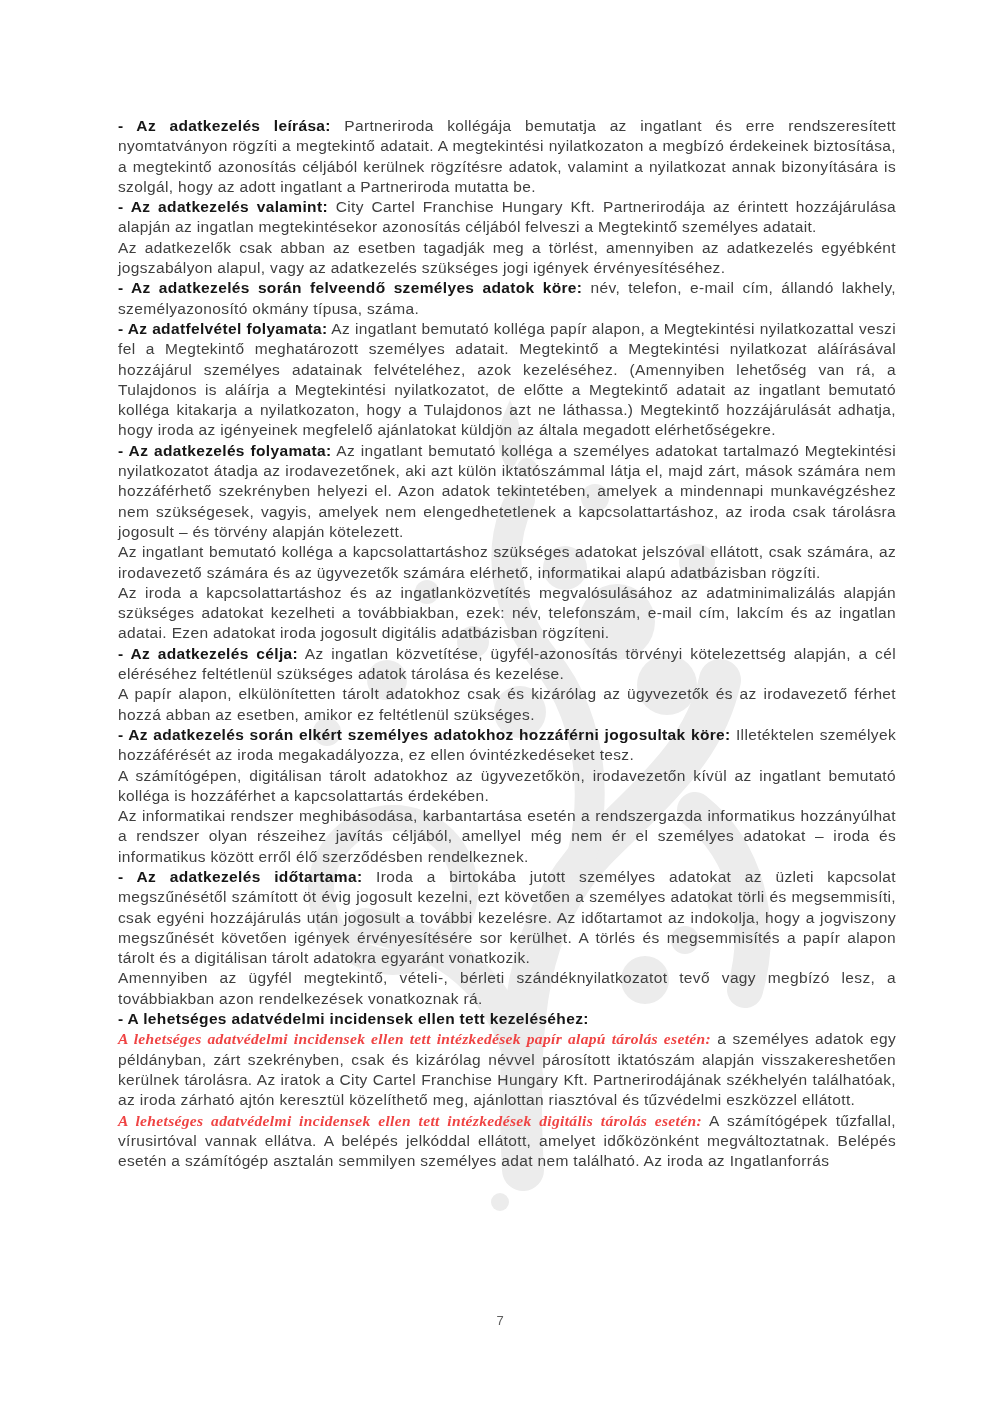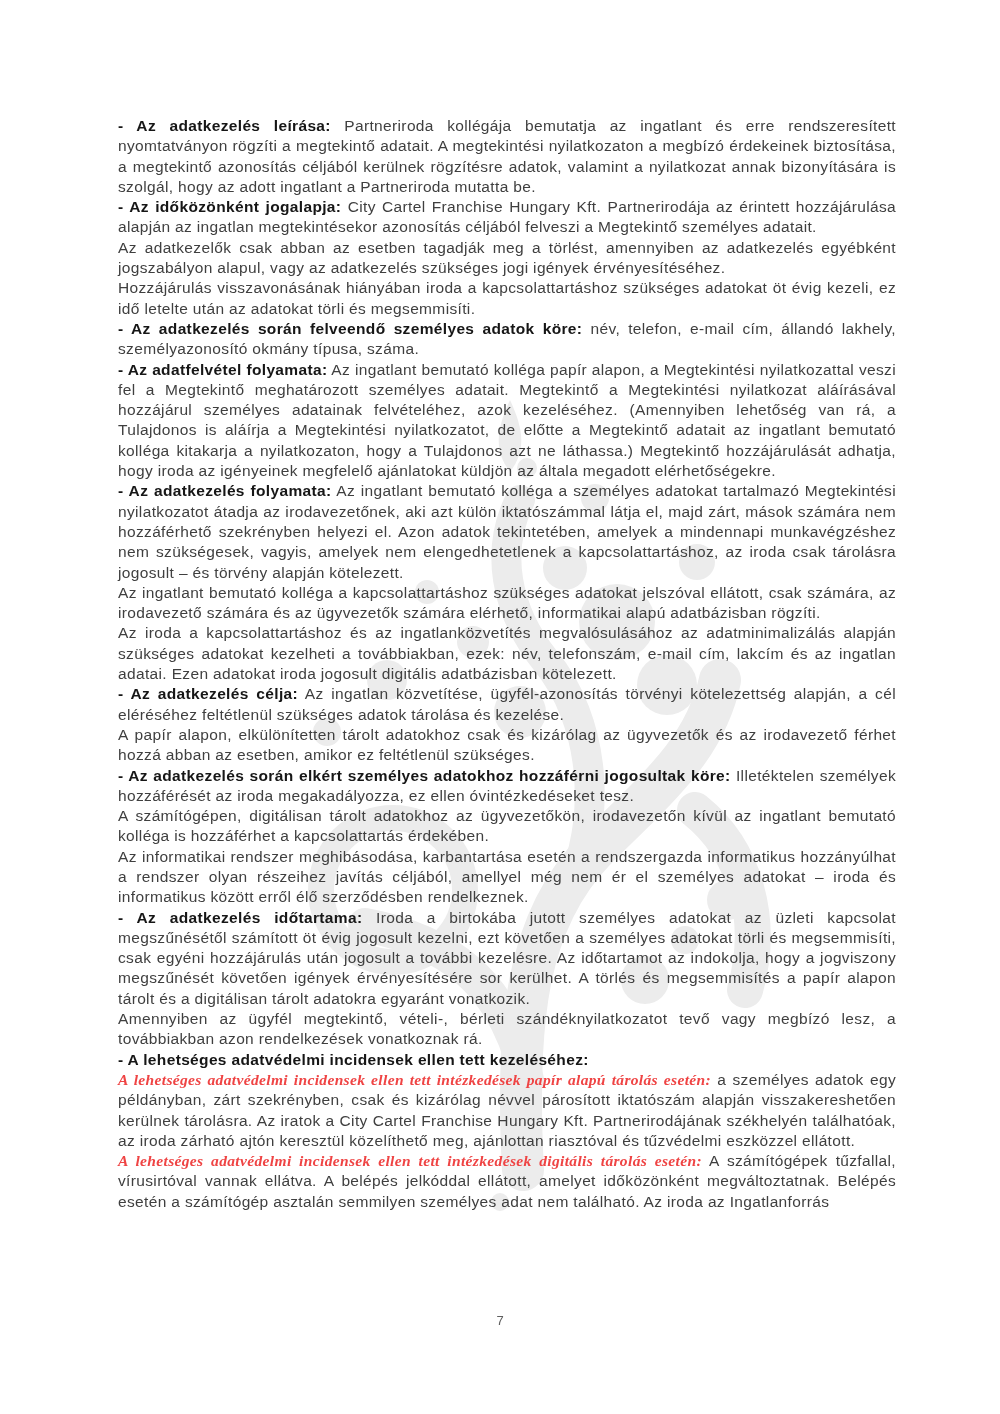--- a/index.html
+++ b/index.html
@@ -88,28 +88,27 @@
       <circle cx="162" cy="212" r="12"></circle>
       <circle cx="462" cy="520" r="20"></circle>
       <circle cx="420" cy="560" r="14"></circle>
       <circle cx="380" cy="600" r="24"></circle>
       <circle cx="235" cy="822" r="9"></circle>
     </g>
   </svg>
 
   <div class="text-block" id="paragraph-container">
       <p class="para"><span class="lead-bold">- Az adatkezelés leírása:</span> Partneriroda kollégája bemutatja az ingatlant és erre rendszeresített nyomtatványon rögzíti a megtekintő adatait. A megtekintési nyilatkozaton a megbízó érdekeinek biztosítása, a megtekintő azonosítás céljából kerülnek rögzítésre adatok, valamint a nyilatkozat annak bizonyítására is szolgál, hogy az adott ingatlant a Partneriroda mutatta be.</p>
-      <p class="para"><span class="lead-bold">- Az időközönként jogalapja:</span> City Cartel Franchise Hungary Kft. Partnerirodája az érintett hozzájárulása alapján az ingatlan megtekintésekor azonosítás céljából felveszi a Megtekintő személyes adatait.</p>
+      <p class="para"><span class="lead-bold">- Az adatkezelés valamint:</span> City Cartel Franchise Hungary Kft. Partnerirodája az érintett hozzájárulása alapján az ingatlan megtekintésekor azonosítás céljából felveszi a Megtekintő személyes adatait.</p>
       <p class="para">Az adatkezelők csak abban az esetben tagadják meg a törlést, amennyiben az adatkezelés egyébként jogszabályon alapul, vagy az adatkezelés szükséges jogi igények érvényesítéséhez.</p>
-      <p class="para">Hozzájárulás visszavonásának hiányában iroda a kapcsolattartáshoz szükséges adatokat öt évig kezeli, ez idő letelte után az adatokat törli és megsemmisíti.</p>
       <p class="para"><span class="lead-bold">- Az adatkezelés során felveendő személyes adatok köre:</span> név, telefon, e-mail cím, állandó lakhely, személyazonosító okmány típusa, száma.</p>
       <p class="para"><span class="lead-bold">- Az adatfelvétel folyamata:</span> Az ingatlant bemutató kolléga papír alapon, a Megtekintési nyilatkozattal veszi fel a Megtekintő meghatározott személyes adatait. Megtekintő a Megtekintési nyilatkozat aláírásával hozzájárul személyes adatainak felvételéhez, azok kezeléséhez. (Amennyiben lehetőség van rá, a Tulajdonos is aláírja a Megtekintési nyilatkozatot, de előtte a Megtekintő adatait az ingatlant bemutató kolléga kitakarja a nyilatkozaton, hogy a Tulajdonos azt ne láthassa.) Megtekintő hozzájárulását adhatja, hogy iroda az igényeinek megfelelő ajánlatokat küldjön az általa megadott elérhetőségekre.</p>
       <p class="para"><span class="lead-bold">- Az adatkezelés folyamata:</span> Az ingatlant bemutató kolléga a személyes adatokat tartalmazó Megtekintési nyilatkozatot átadja az irodavezetőnek, aki azt külön iktatószámmal látja el, majd zárt, mások számára nem hozzáférhető szekrényben helyezi el. Azon adatok tekintetében, amelyek a mindennapi munkavégzéshez nem szükségesek, vagyis, amelyek nem elengedhetetlenek a kapcsolattartáshoz, az iroda csak tárolásra jogosult – és törvény alapján kötelezett.</p>
       <p class="para">Az ingatlant bemutató kolléga a kapcsolattartáshoz szükséges adatokat jelszóval ellátott, csak számára, az irodavezető számára és az ügyvezetők számára elérhető, informatikai alapú adatbázisban rögzíti.</p>
-      <p class="para">Az iroda a kapcsolattartáshoz és az ingatlanközvetítés megvalósulásához az adatminimalizálás alapján szükséges adatokat kezelheti a továbbiakban, ezek: név, telefonszám, e-mail cím, lakcím és az ingatlan adatai. Ezen adatokat iroda jogosult digitális adatbázisban kötelezett.</p>
+      <p class="para">Az iroda a kapcsolattartáshoz és az ingatlanközvetítés megvalósulásához az adatminimalizálás alapján szükséges adatokat kezelheti a továbbiakban, ezek: név, telefonszám, e-mail cím, lakcím és az ingatlan adatai. Ezen adatokat iroda jogosult digitális adatbázisban rögzíteni.</p>
       <p class="para"><span class="lead-bold">- Az adatkezelés célja:</span> Az ingatlan közvetítése, ügyfél-azonosítás törvényi kötelezettség alapján, a cél eléréséhez feltétlenül szükséges adatok tárolása és kezelése.</p>
       <p class="para">A papír alapon, elkülönítetten tárolt adatokhoz csak és kizárólag az ügyvezetők és az irodavezető férhet hozzá abban az esetben, amikor ez feltétlenül szükséges.</p>
       <p class="para"><span class="lead-bold">- Az adatkezelés során elkért személyes adatokhoz hozzáférni jogosultak köre:</span> Illetéktelen személyek hozzáférését az iroda megakadályozza, ez ellen óvintézkedéseket tesz.</p>
       <p class="para">A számítógépen, digitálisan tárolt adatokhoz az ügyvezetőkön, irodavezetőn kívül az ingatlant bemutató kolléga is hozzáférhet a kapcsolattartás érdekében.</p>
       <p class="para">Az informatikai rendszer meghibásodása, karbantartása esetén a rendszergazda informatikus hozzányúlhat a rendszer olyan részeihez javítás céljából, amellyel még nem ér el személyes adatokat – iroda és informatikus között erről élő szerződésben rendelkeznek.</p>
       <p class="para"><span class="lead-bold">- Az adatkezelés időtartama:</span> Iroda a birtokába jutott személyes adatokat az üzleti kapcsolat megszűnésétől számított öt évig jogosult kezelni, ezt követően a személyes adatokat törli és megsemmisíti, csak egyéni hozzájárulás után jogosult a további kezelésre. Az időtartamot az indokolja, hogy a jogviszony megszűnését követően igények érvényesítésére sor kerülhet. A törlés és megsemmisítés a papír alapon tárolt és a digitálisan tárolt adatokra egyaránt vonatkozik.</p>
       <p class="para">Amennyiben az ügyfél megtekintő, vételi-, bérleti szándéknyilatkozatot tevő vagy megbízó lesz, a továbbiakban azon rendelkezések vonatkoznak rá.</p>
       <p class="para"><span class="lead-bold">- A lehetséges adatvédelmi incidensek ellen tett kezeléséhez:</span></p>
       <p class="para"><span class="lead-bold-italic">A lehetséges adatvédelmi incidensek ellen tett intézkedések papír alapú tárolás esetén:</span> a személyes adatok egy példányban, zárt szekrényben, csak és kizárólag névvel párosított iktatószám alapján visszakereshetően kerülnek tárolásra. Az iratok a City Cartel Franchise Hungary Kft. Partnerirodájának székhelyén találhatóak, az iroda zárható ajtón keresztül közelíthető meg, ajánlottan riasztóval és tűzvédelmi eszközzel ellátott.</p>
       <p class="para"><span class="lead-bold-italic">A lehetséges adatvédelmi incidensek ellen tett intézkedések digitális tárolás esetén:</span> A számítógépek tűzfallal, vírusirtóval vannak ellátva. A belépés jelkóddal ellátott, amelyet időközönként megváltoztatnak. Belépés esetén a számítógép asztalán semmilyen személyes adat nem található. Az iroda az Ingatlanforrás</p>

